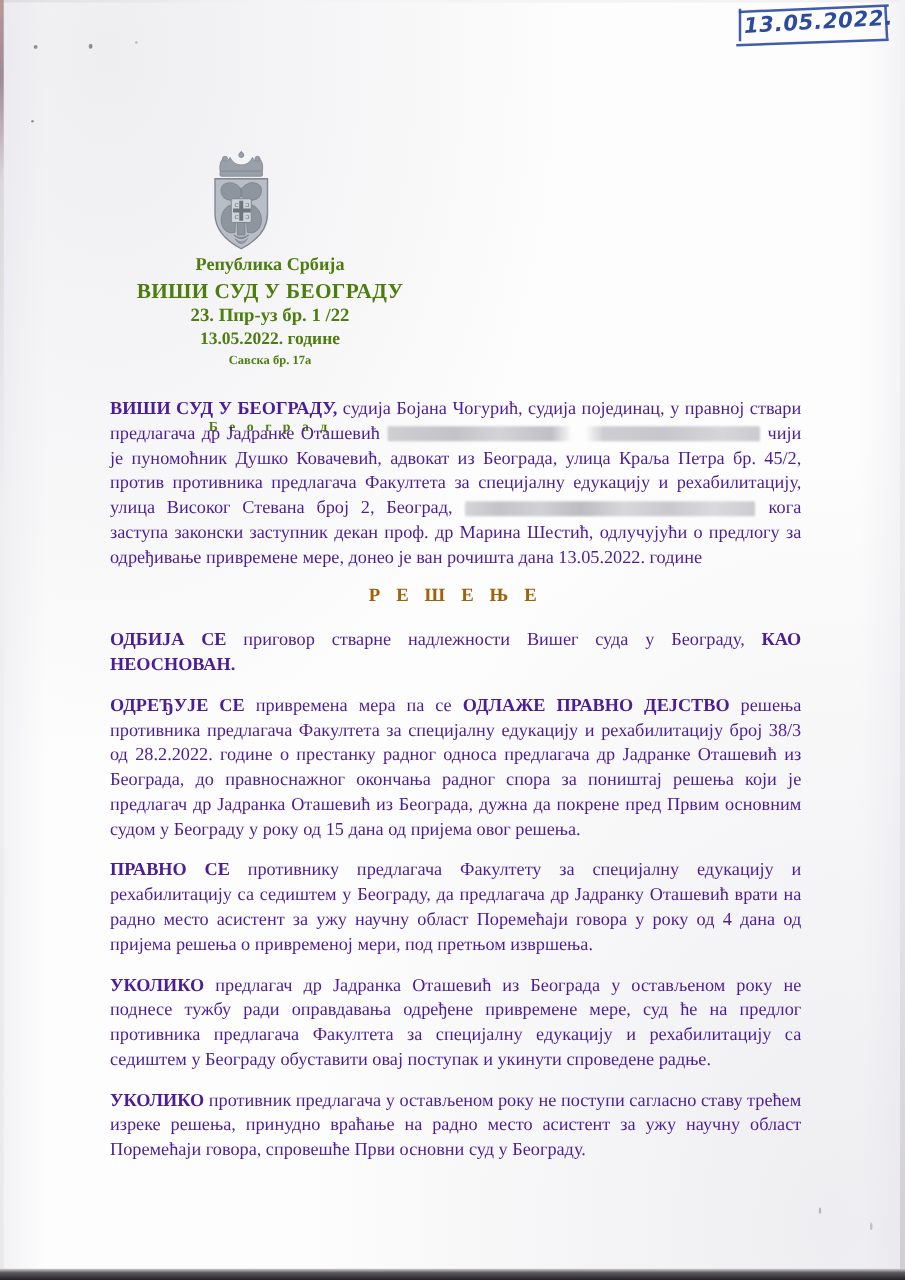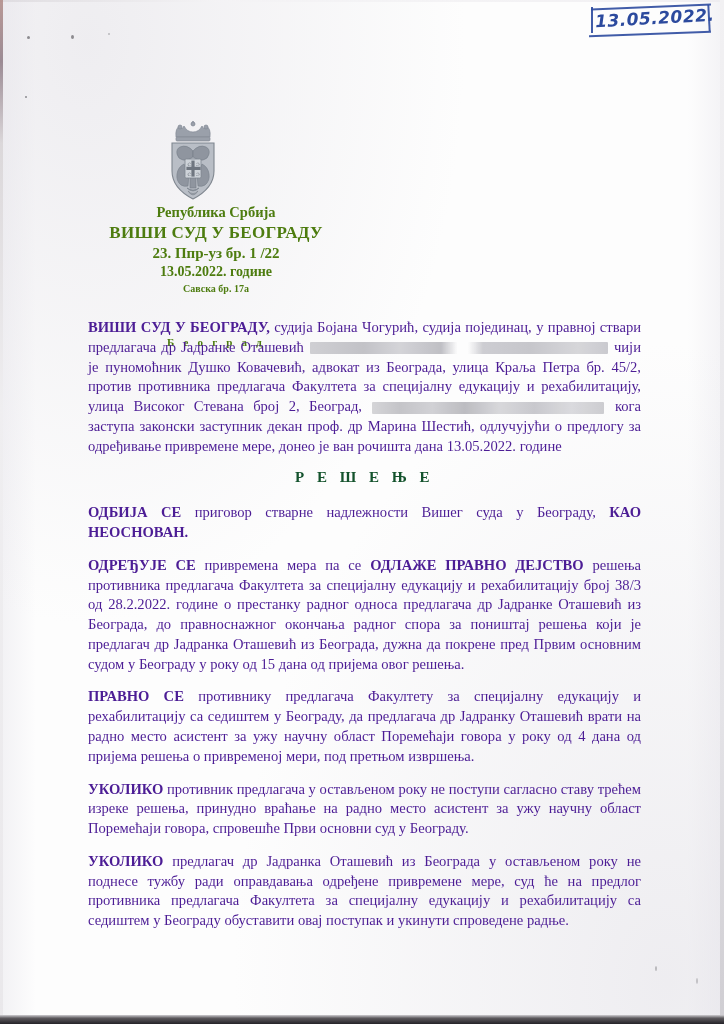--- a/index.html
+++ b/index.html
@@ -137,21 +137,21 @@
     text-justify: inter-word;
     color: #4c1d95;
   }
   p.para b { font-weight: bold; }
   .ruling-title {
     margin: 6px 0 17px 0;
     text-align: center;
     font-size: 15px;
     font-weight: bold;
     letter-spacing: 4.5px;
-    color: #14532d;
+    color: #a16207;
   }
   .redaction {
     display: inline-block;
     vertical-align: middle;
     height: 12px;
     margin: 0 1px;
     border-radius: 1px;
     background: linear-gradient(to right,
       #d3d3d6 0%, #c2c2c6 12%, #cfcfd3 26%, #b9b9be 40%,
       #d6d6da 55%, #c6c6cb 70%, #d9d9dd 86%, #cacace 100%);
@@ -243,18 +243,18 @@
     <p class="para"><b>ВИШИ СУД У БЕОГРАДУ,</b><span> судија Бојана Чогурић, судија појединац, у правној ствари предлагача др Јадранке Оташевић </span><span class="redaction gapped" style="width:298px;"></span><span> чији је пуномоћник Душко Ковачевић, адвокат из Београда, улица Краља Петра бр. 45/2, против противника предлагача Факултета за специјалну едукацију и рехабилитацију, улица Високог Стевана број 2, Београд, </span><span class="redaction" style="width:232px;"></span><span> кога заступа законски заступник декан проф. др Марина Шестић, одлучујући о предлогу за одређивање привремене мере, донео је ван рочишта дана 13.05.2022. године</span></p>
 
     <div class="ruling-title">Р Е Ш Е Њ Е</div>
 
     <p class="para"><b>ОДБИЈА СЕ</b><span> приговор стварне надлежности Вишег суда у Београду, </span><b>КАО НЕОСНОВАН.</b></p>
 
     <p class="para"><b>ОДРЕЂУЈЕ СЕ</b><span> привремена мера па се </span><b>ОДЛАЖЕ ПРАВНО ДЕЈСТВО</b><span> решења противника предлагача Факултета за специјалну едукацију и рехабилитацију број 38/3 од 28.2.2022. године о престанку радног односа предлагача др Јадранке Оташевић из Београда, до правноснажног окончања радног спора за поништај решења који је предлагач др Јадранка Оташевић из Београда, дужна да покрене пред Првим основним судом у Београду у року од 15 дана од пријема овог решења.</span></p>
 
     <p class="para"><b>ПРАВНО СЕ</b><span> противнику предлагача Факултету за специјалну едукацију и рехабилитацију са седиштем у Београду, да предлагача др Јадранку Оташевић врати на радно место асистент за ужу научну област Поремећаји говора у року од 4 дана од пријема решења о привременој мери, под претњом извршења.</span></p>
 
+    <p class="para"><b>УКОЛИКО</b><span> предлагач др Јадранка Оташевић из Београда у остављеном року не поднесе тужбу ради оправдавања одређене привремене мере, суд ће на предлог противника предлагача Факултета за специјалну едукацију и рехабилитацију са седиштем у Београду обуставити овај поступак и укинути спроведене радње.</span></p>
+
     <p class="para"><b>УКОЛИКО</b><span> противник предлагача у остављеном року не поступи сагласно ставу трећем изреке решења, принудно враћање на радно место асистент за ужу научну област Поремећаји говора, спровешће Први основни суд у Београду.</span></p>
 
-    <p class="para"><b>УКОЛИКО</b><span> предлагач др Јадранка Оташевић из Београда у остављеном року не поднесе тужбу ради оправдавања одређене привремене мере, суд ће на предлог противника предлагача Факултета за специјалну едукацију и рехабилитацију са седиштем у Београду обуставити овај поступак и укинути спроведене радње.</span></p>
-
   </div>
 </div>
 
 </body></html>

